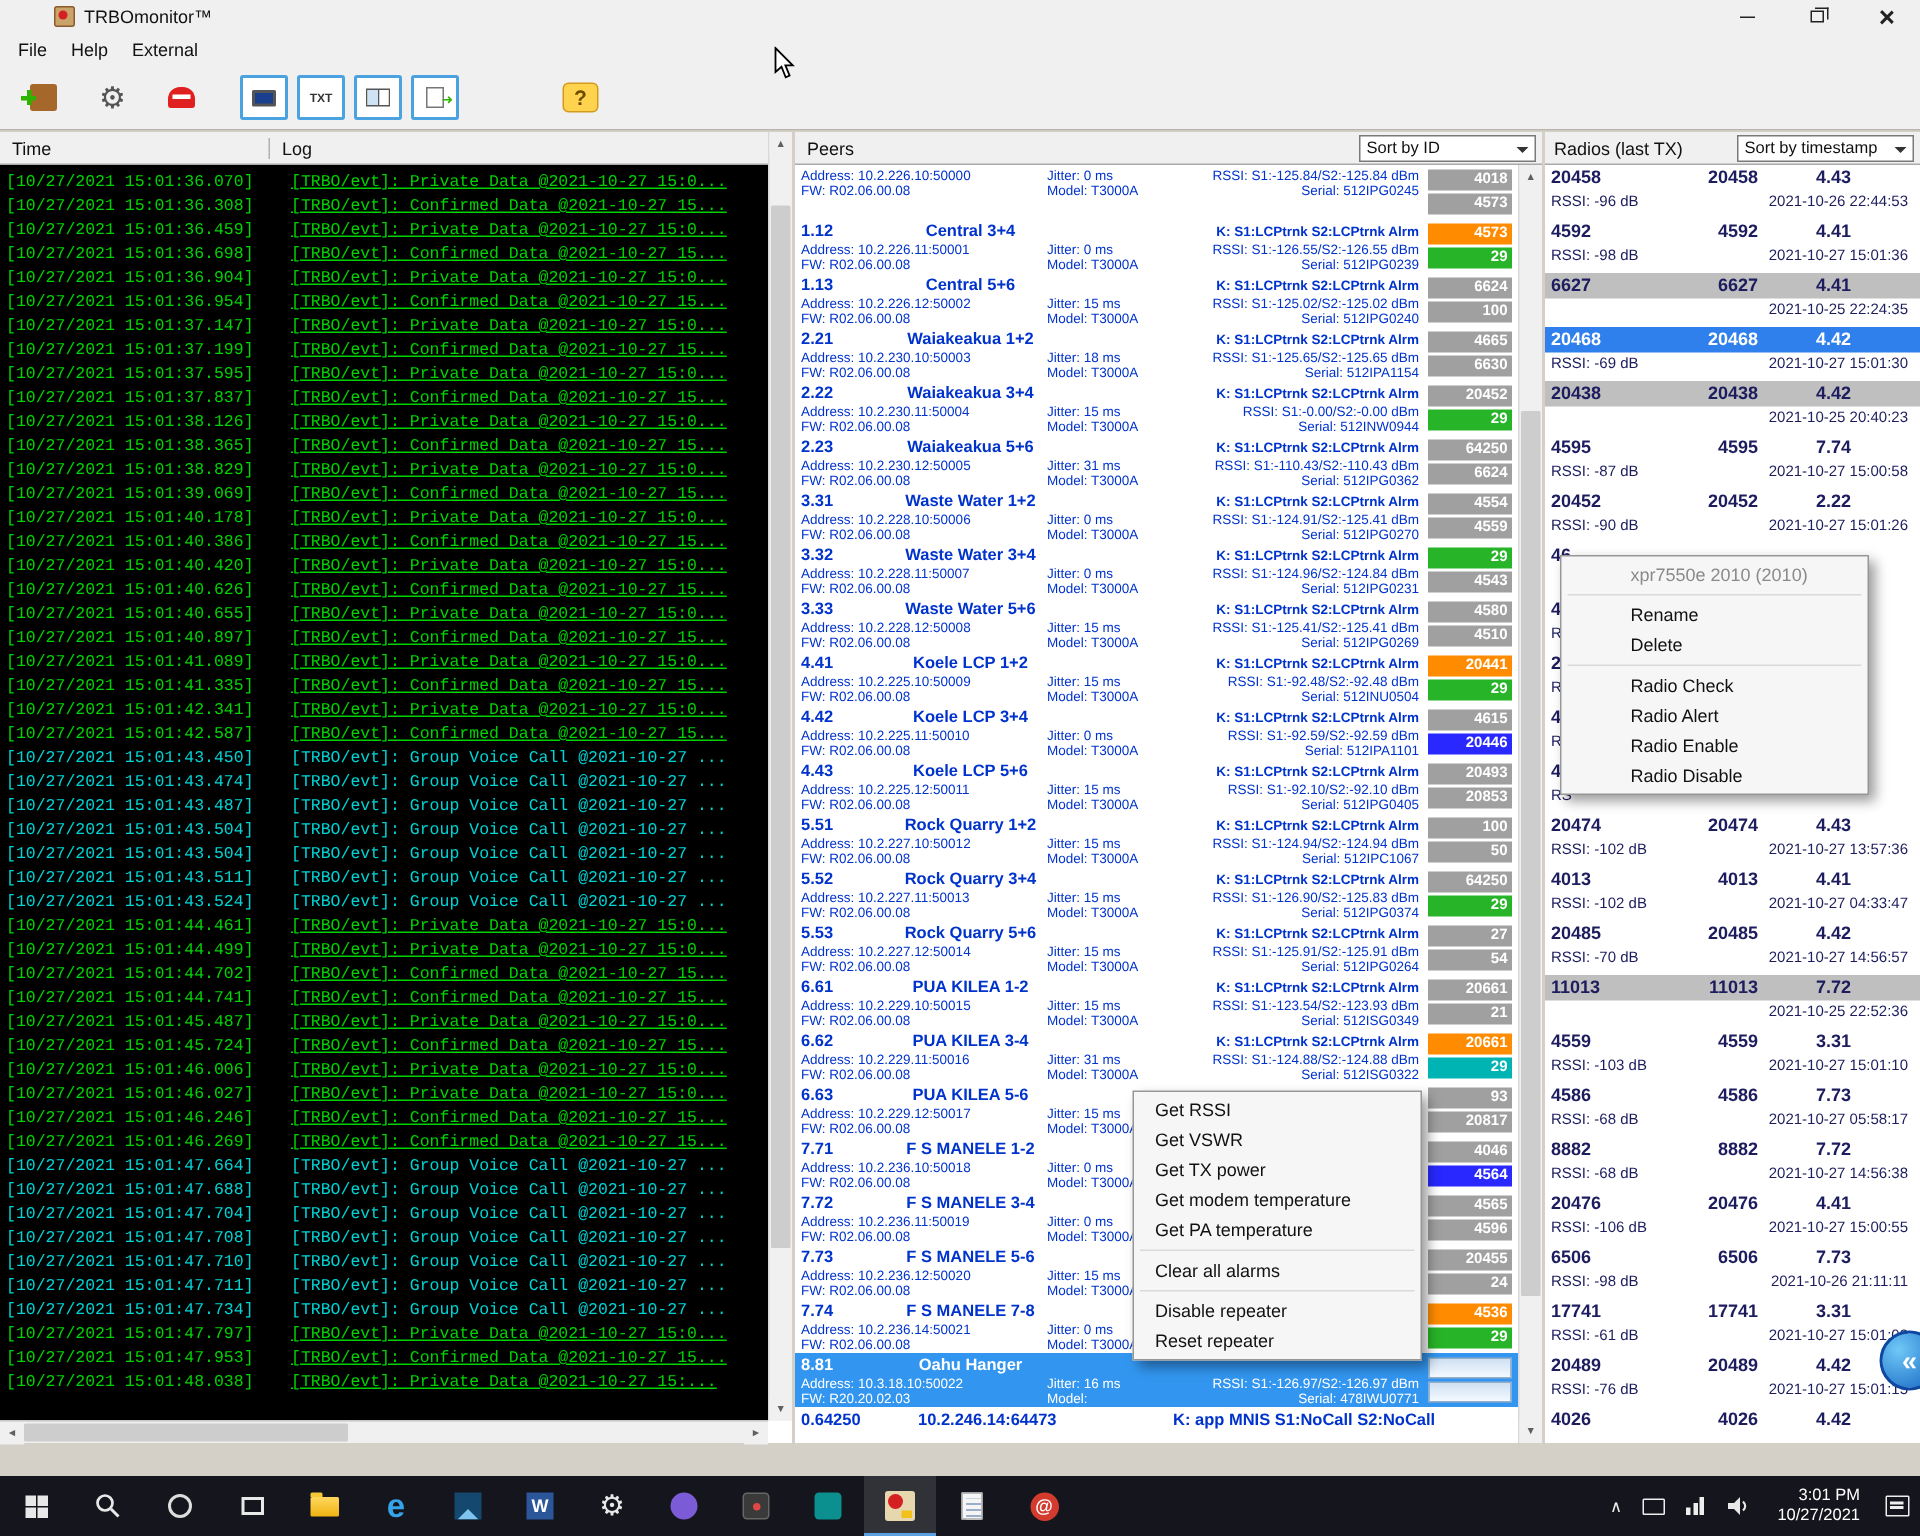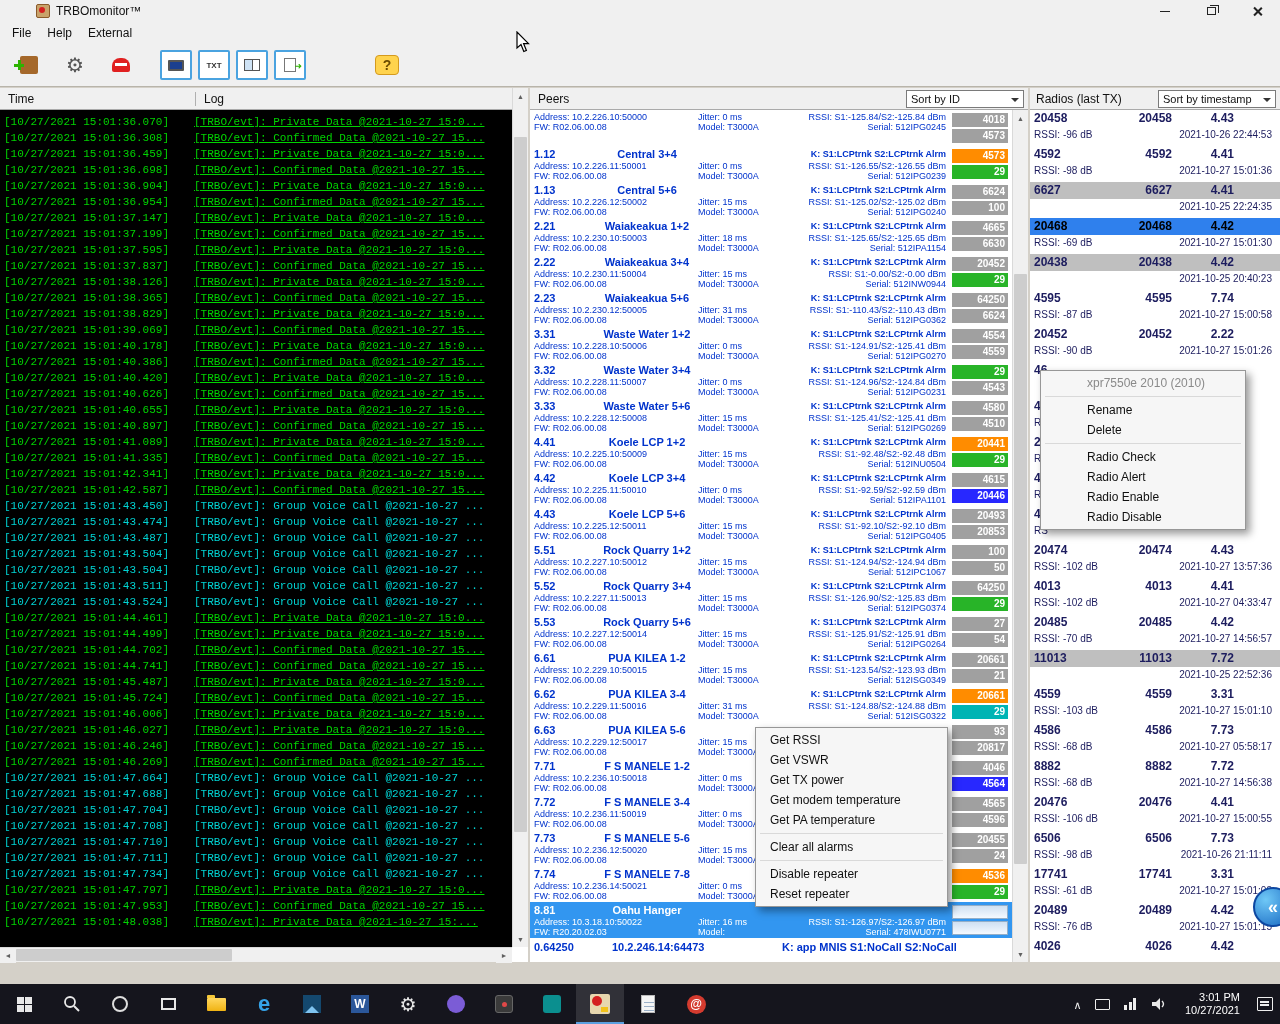--- a/index.html
+++ b/index.html
@@ -59,21 +59,21 @@
                   align-items:center; font-size:12px; color:#111; }
   .sort-select { margin-left:auto; margin-right:4px; width:118px; height:18px; background:#fff;
                  border:1px solid #7a7a7a; font-size:11px; line-height:16px; padding:0 14px 0 4px;
                  position:relative; white-space:nowrap; overflow:hidden; }
   .sort-select::after { content:""; position: absolute; right:4px; top:7px; border:4px solid transparent;
                  border-top-color:#333; }
 
   
   .log-panel { left:0; width:528px; }
   .log-header span { display:block; padding-left:8px; }
-  .log-col-time { width:196px; border-right:1px solid #b0b0b0; }
+  .log-col-time { width:180px; border-right:1px solid #b0b0b0; }
   .log-col-log { flex:1; border-right:1px solid #b0b0b0; }
   .log-body { position:absolute; top:22px; left:0; right:16px; bottom:15px; background:#000;
               overflow:hidden; padding-top:4px; }
   .log-row { height:16px; line-height:16px; white-space:nowrap; overflow:hidden;
              font-family:"Liberation Mono",monospace; font-size:11px; }
   .log-row.data { color:#00d400;text-decoration:underline; } .log-row.voice { color:#00d4d4; }
   .log-time { display:inline-block; width:194px; padding-left:4px; }
 
   
   .vscroll { position:absolute; right:0; width:16px; background:#f0f0f0; border-left:1px solid #d9d9d9;
@@ -119,21 +119,21 @@
   .mnis-id { width:78px; } .mnis-addr { width:170px; } .mnis-status { flex:1; }
 
   
   .radios-panel { left:1030px; width:250px; }
   .radios-body { position:absolute; top:22px; left:0; right:0; bottom:0; overflow:hidden; }
   .radio-row { height:36px; }
   .radio-line1 { display:grid; grid-template-columns:80px 1fr 62px; padding:0 46px 0 4px;
                  height:17px; line-height:17px; font-weight:bold; font-size:12px; color:#1c1c5e; }
   .radio-id2,.radio-ch { text-align:right; }
   .radio-line1.gray { background:#bfbfbf; }
-  .radio-line1.blue { background:#2f80ed; color:#000000; }
+  .radio-line1.blue { background:#2f80ed; color:#ffffff; }
   .radio-line2 { display:flex; justify-content:space-between; padding:0 8px 0 4px; height:17px;
                  line-height:15px; font-size:10px; color:#1c1c5e; }
 
   
   .ctx { position:absolute; background:#f6f6f6; border:1px solid #979797; padding:2px;
          box-shadow:4px 4px 8px rgba(0,0,0,.4); z-index:60; font-size:12px; }
   .ctx-item { height:20px; line-height:20px; color:#111; white-space:nowrap; }
   .ctx-item.disabled { color:#8a8a8a; }
   .ctx-sep { height:1px; background:#d9d9d9; margin:3px 2px; }
   #radio-menu { left:1040px; top:370px; width:206px; } #radio-menu .ctx-item { padding:0 10px 0 44px; }

